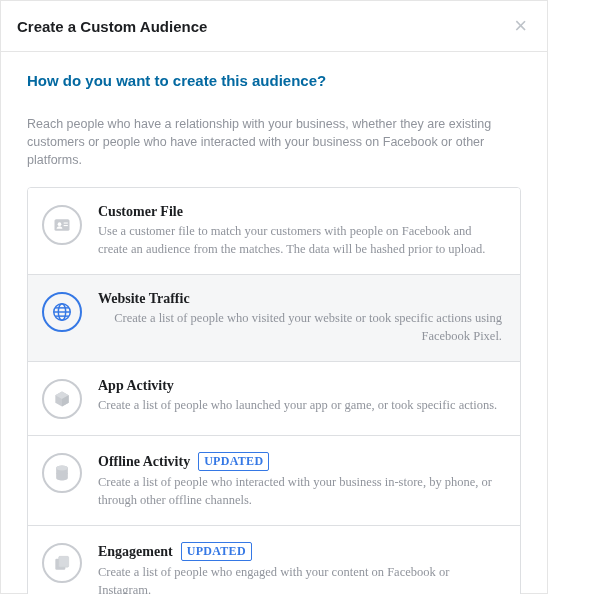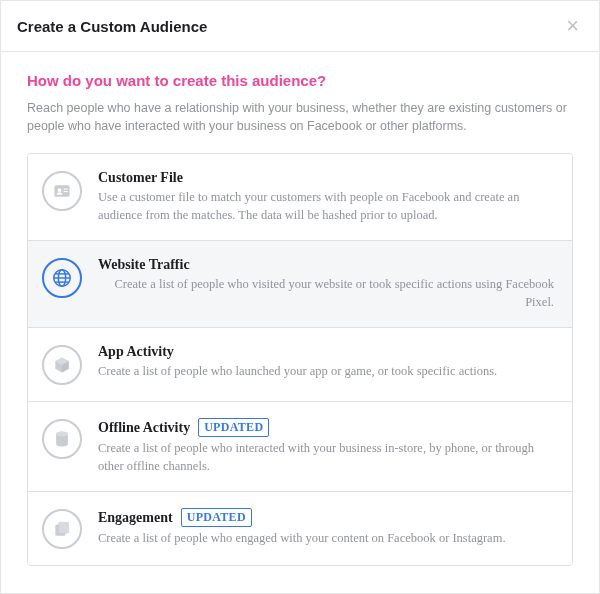--- a/index.html
+++ b/index.html
@@ -4,21 +4,21 @@
 <style>
   * { box-sizing: border-box; margin: 0; padding: 0; }
   body {
     font-family: -apple-system, BlinkMacSystemFont, "Segoe UI", Helvetica, Arial, sans-serif;
     background: #fff;
     width: 600px;
     height: 594px;
     overflow: hidden;
   }
   .modal {
-    width: 600px;
+    width: 548px;
     height: 594px;
     background: #fff;
     border: 1px solid #e5e5e5;
     display: flex;
     flex-direction: column;
   }
   .modal-header {
     padding: 14px 16px;
     border-bottom: 1px solid #e5e5e5;
     display: flex;
@@ -36,22 +36,22 @@
     line-height: 1;
     cursor: pointer;
     padding: 0 4px;
   }
   .content {
     padding: 20px 26px 12px 26px;
   }
   .question {
     font-size: 15px;
     font-weight: 700;
-    color: #ec4899;
-    margin-bottom: 10px;
+    color: #0369a1;
+    margin-bottom: 26px;
   }
   .sub {
     font-size: 12.5px;
     color: #90949c;
     line-height: 1.45;
     margin-bottom: 18px;
   }
   .options {
     border: 1px solid #dddfe2;
     border-radius: 4px;

